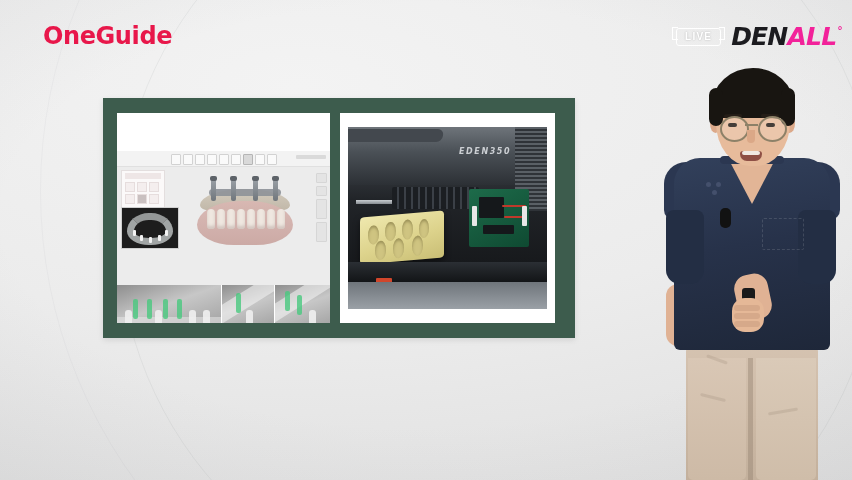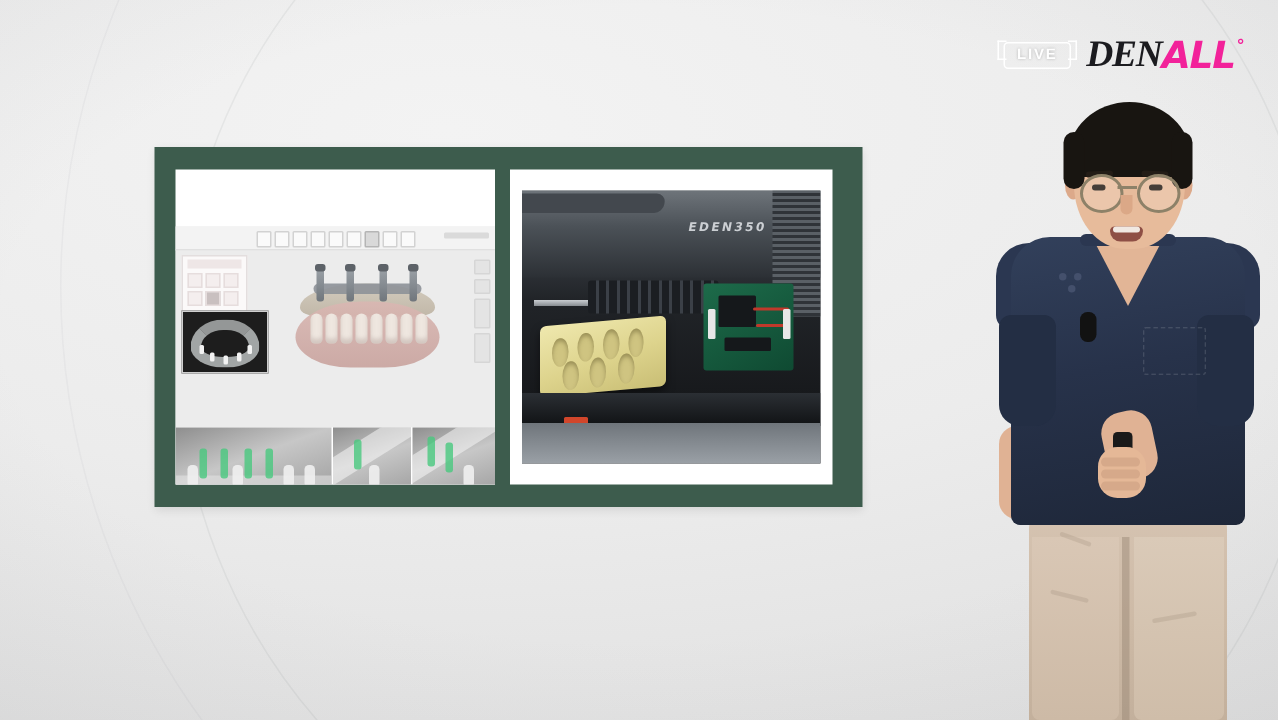--- a/index.html
+++ b/index.html
@@ -19,36 +19,36 @@
   .bg-arc.a2{width:980px;height:980px;left:40px;top:-300px;border-color:rgba(120,125,130,.06);}
   .bg-vign{position:absolute;inset:0;pointer-events:none;
     background:radial-gradient(ellipse 90% 80% at 50% 45%, rgba(255,255,255,0) 55%, rgba(140,142,146,.13) 100%);}
 
   
   .logo{
     position:absolute;left:43px;top:22px;
     font-size:24px;font-weight:bold;letter-spacing:-.4px;
     color:#e8174a;font-family:"DejaVu Sans", sans-serif;
   }
-  .brand{position:absolute;right:23px;top:24px;display:flex;align-items:center;gap:10px;}
+  .brand{position:absolute;right:10px;top:24px;display:flex;align-items:center;gap:10px;}
   .live-badge{
     position:relative;padding:2px 8px 2px 8px;
     border:1.4px solid #ffffff;border-radius:3px;
     color:#ffffff;font-size:10px;font-weight:bold;letter-spacing:1.2px;
     line-height:12px;text-shadow:0 0 2px rgba(0,0,0,.25);
   }
   .live-badge::before,.live-badge::after{
     content:"";position:absolute;width:5px;height:11px;top:-2px;
     border-top:1.6px solid #fff;border-bottom:1.6px solid #fff;
   }
   .live-badge::before{left:-5px;border-left:1.6px solid #fff;}
   .live-badge::after{right:-5px;border-right:1.6px solid #fff;}
   .brand-word{font-size:25px;font-weight:bold;font-style:italic;letter-spacing:-.8px;
     font-family:"DejaVu Sans", sans-serif;line-height:25px;display:flex;align-items:flex-start;}
-  .brand-den{color:#1b1b1f;font-family:Liberation Serif, serif;}
+  .brand-den{color:#1b1b1f;}
   .brand-all{color:#f2229a;}
   .brand-deg{color:#f2229a;font-size:11px;line-height:11px;margin-top:1px;margin-left:1px;}
 
   
   .slide-frame{
     position:absolute;left:103px;top:98px;width:472px;height:240px;
     background:#3d5c4d;box-shadow:0 2px 6px rgba(0,0,0,.10);
     display:flex;gap:10px;padding:15px 14px;box-sizing:border-box;
   }
   .panel{background:#ffffff;overflow:hidden;position:relative;}
@@ -192,20 +192,21 @@
 </style>
 </head>
 <body>
 
 <div id="stage">
 
   <div class="bg-arc a1"></div>
   <div class="bg-arc a2"></div>
   <div class="bg-vign"></div>
 
+  <div class="logo">OneGuide</div>
 
   <div class="brand">
     <span class="live-badge">LIVE</span>
     <span class="brand-word">
       <span class="brand-den">DEN</span>
       <span class="brand-all">ALL</span>
       <span class="brand-deg">°</span>
     </span>
   </div>
 

